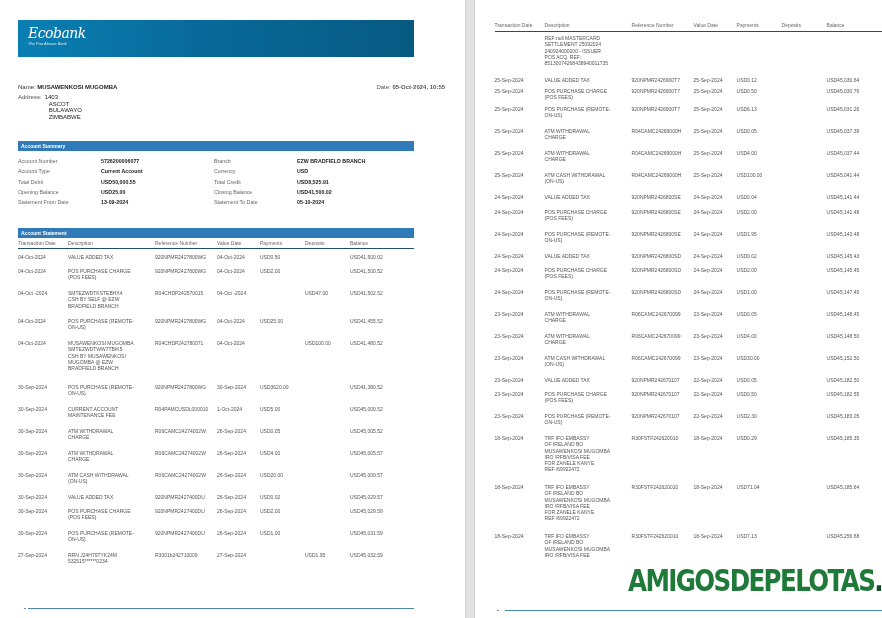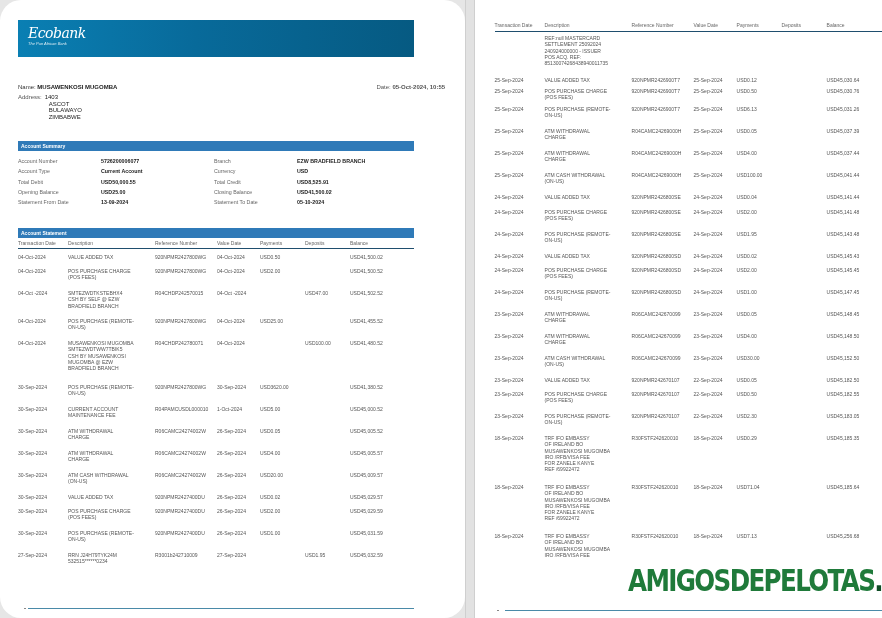--- a/index.html
+++ b/index.html
@@ -1,19 +1,19 @@
 <!DOCTYPE html>
 <html><head>
 <meta charset="utf-8">
 <style>
   * { box-sizing: border-box; margin: 0; padding: 0; }
   html, body { width: 882px; height: 618px; overflow: hidden; background: #e6e6e6; font-family: "Liberation Sans", sans-serif; color: #333; }
   .viewer { position: relative; width: 882px; height: 618px; display: flex; }
   .page { background: #fff; position: relative; height: 618px; overflow: hidden; }
-  .page-left { width: 500px; border-radius: 21px; }
+  .page-left { width: 500px; }
   .gutter { width: 10px; background: #e2e2e2; border-left: 1px solid #cfcfcf; border-right: 1px solid #cfcfcf; }
   .page-right { width: 438px; }
 
   .banner { position: absolute; left: 18px; top: 20px; width: 396px; height: 37px;
     background: linear-gradient(90deg, #0a7fb3 0%, #086a9a 45%, #065a82 100%); }
   .logo { position: absolute; left: 10px; top: 5px; color: #fff; }
   .logo-word { font-family: "DejaVu Serif", serif; font-style: italic; font-size: 14px; letter-spacing: -0.5px; display: block; line-height: 16px; }
   .logo-tag { font-size: 4px; font-style: italic; display: block; opacity: .85; }
 
   .name-line { position: absolute; left: 18px; top: 84px; font-size: 6px; color: #333; }

